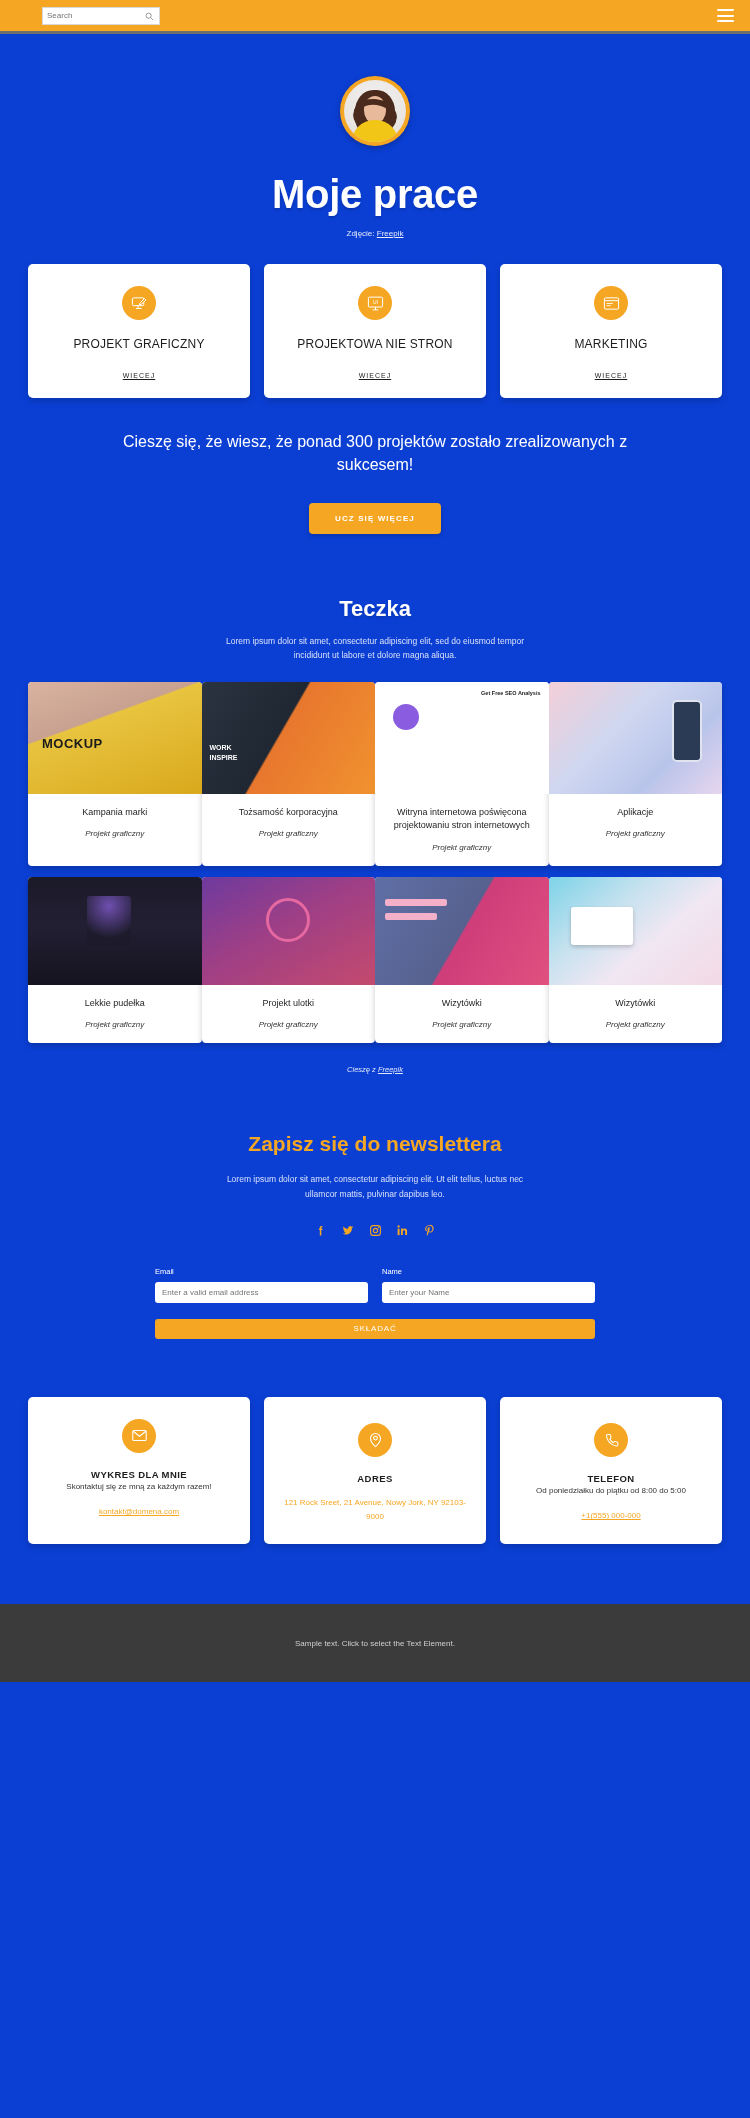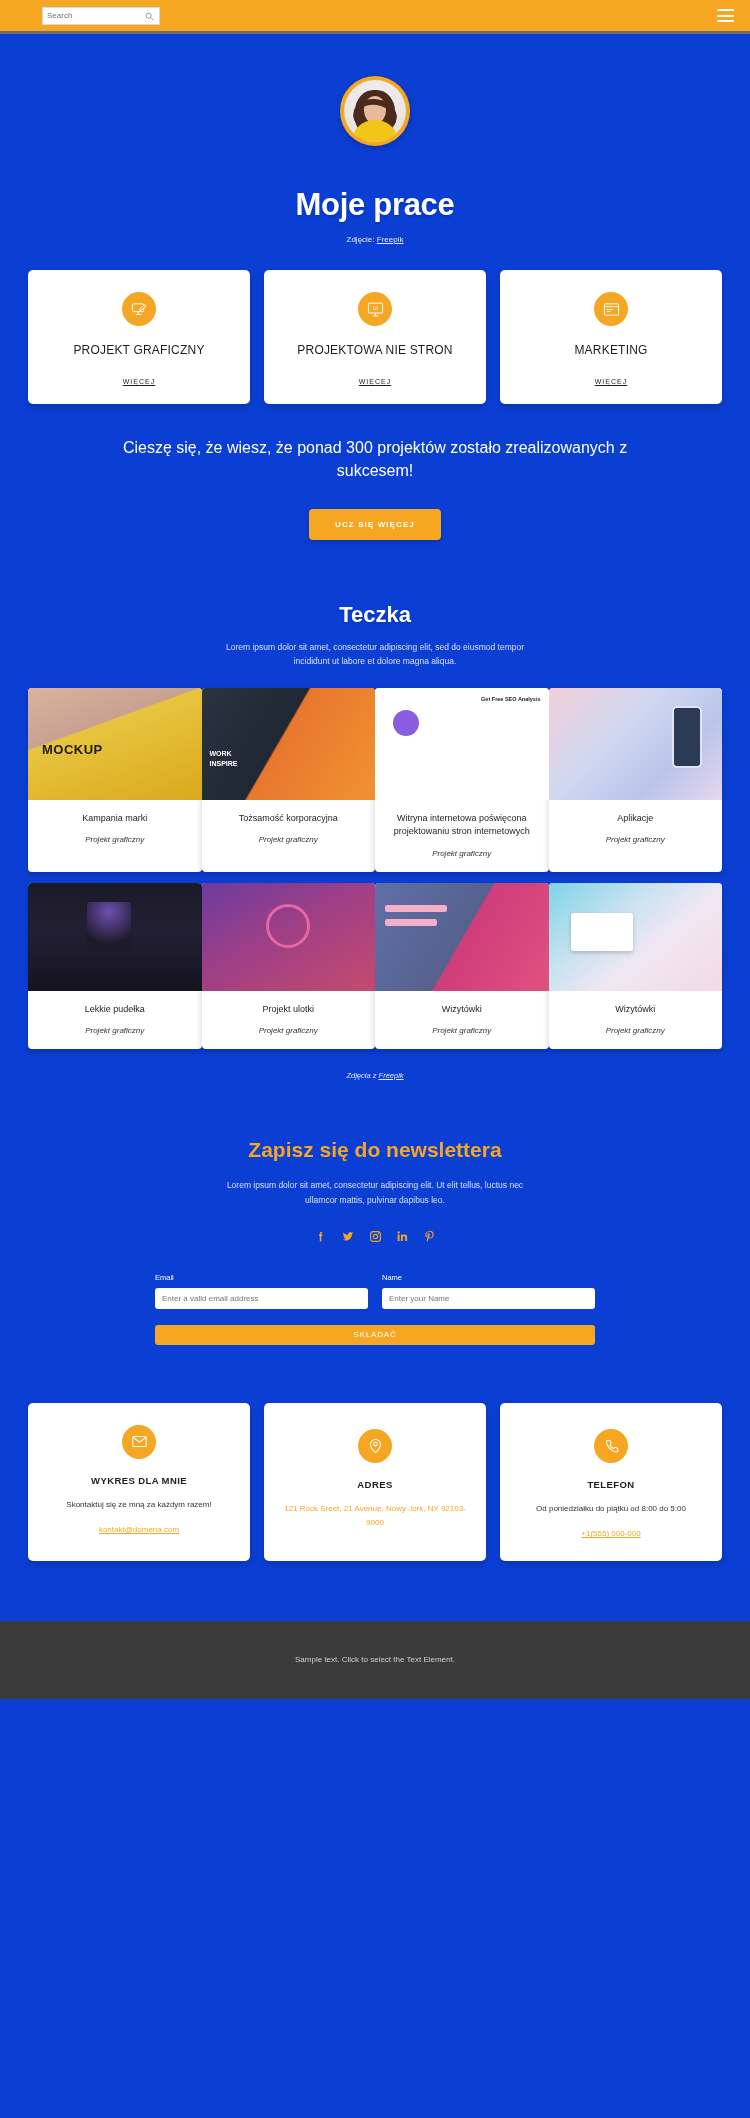--- a/index.html
+++ b/index.html
@@ -80,22 +80,22 @@
     width:46px; height:22px; border-radius:22px 22px 0 0;
     background:#f2c617;
   }
   .face-hair2 {
     position:absolute; left:50%; top:30%; transform:translateX(-50%) rotate(8deg);
     width:44px; height:34px; border-radius:50%;
     border-top:6px solid #4a2a1d; border-left:5px solid #4a2a1d; border-right:5px solid #4a2a1d;
     border-bottom:none;
   }
   h1.hero-title {
-    color:#fff; font-size: 31px; font-weight: 700;
-    margin-top: 41px; letter-spacing:-0.3px;
+    color:#fff; font-size: 40px; font-weight: 700;
+    margin-top: 26px; letter-spacing:-0.3px;
     text-shadow: 0 2px 3px rgba(0,0,0,.18);
   }
   .hero-credit { color:#e7ecfb; font-size:8px; margin-top:12px; }
   .hero-credit a { color:#e7ecfb; text-decoration:underline; }
 
   
   .services {
     display:flex; gap:14px; padding: 26px 28px 0 28px;
   }
   .svc {
@@ -212,21 +212,21 @@
   .ccard {
     flex:1; background:#fff; border-radius:5px; text-align:center;
     padding: 22px 14px 20px 14px; box-shadow:0 3px 7px rgba(0,0,0,.18);
   }
   .ccard.tall { padding-top: 26px; }
   .cicon {
     width:34px; height:34px; border-radius:50%; background:#F5A623;
     margin:0 auto 16px auto; display:flex; align-items:center; justify-content:center;
   }
   .ctitle { font-size:9.5px; font-weight:700; color:#1d1d1d; letter-spacing:.4px; }
-  .ctext { font-size:8px; color:#333; line-height:1.7; margin-top:12px; }
+  .ctext { font-size:8px; color:#333; line-height:1.7; }
   .clink { font-size:8px; color:#F5A623; text-decoration:underline; display:inline-block; margin-top:12px; line-height:1.7;}
   .caddr { font-size:8px; color:#F5A623; line-height:1.8; margin-top:12px; }
 
   
   .footer-gap { height: 60px; }
   .footer {
     background:#3b3b3b; height: 78px;
     display:flex; align-items:center; justify-content:center;
   }
   .footer span { color:#cfcfcf; font-size:8px; }
@@ -372,21 +372,21 @@
       <div class="pcard">
         <div class="pthumb th8"></div>
         <div class="pbody">
           <div class="pname">Wizytówki</div>
           <div class="pcat">Projekt graficzny</div>
         </div>
       </div>
     </div>
 
     <div class="portfolio-credit">
-      <span>Zdjęcia z </span><a href="#">Freepik</a>
+      <span>Cieszę z </span><a href="#">Freepik</a>
     </div>
   </div>
 
   <div class="newsletter">
     <h2 class="nl-title">Zapisz się do newslettera</h2>
     <div class="nl-sub">Lorem ipsum dolor sit amet, consectetur adipiscing elit. Ut elit tellus, luctus nec ullamcor mattis, pulvinar dapibus leo.</div>
 
     <div class="socials">
       <a href="#">
         <svg width="13" height="13" viewBox="0 0 24 24" fill="#F5A623">

